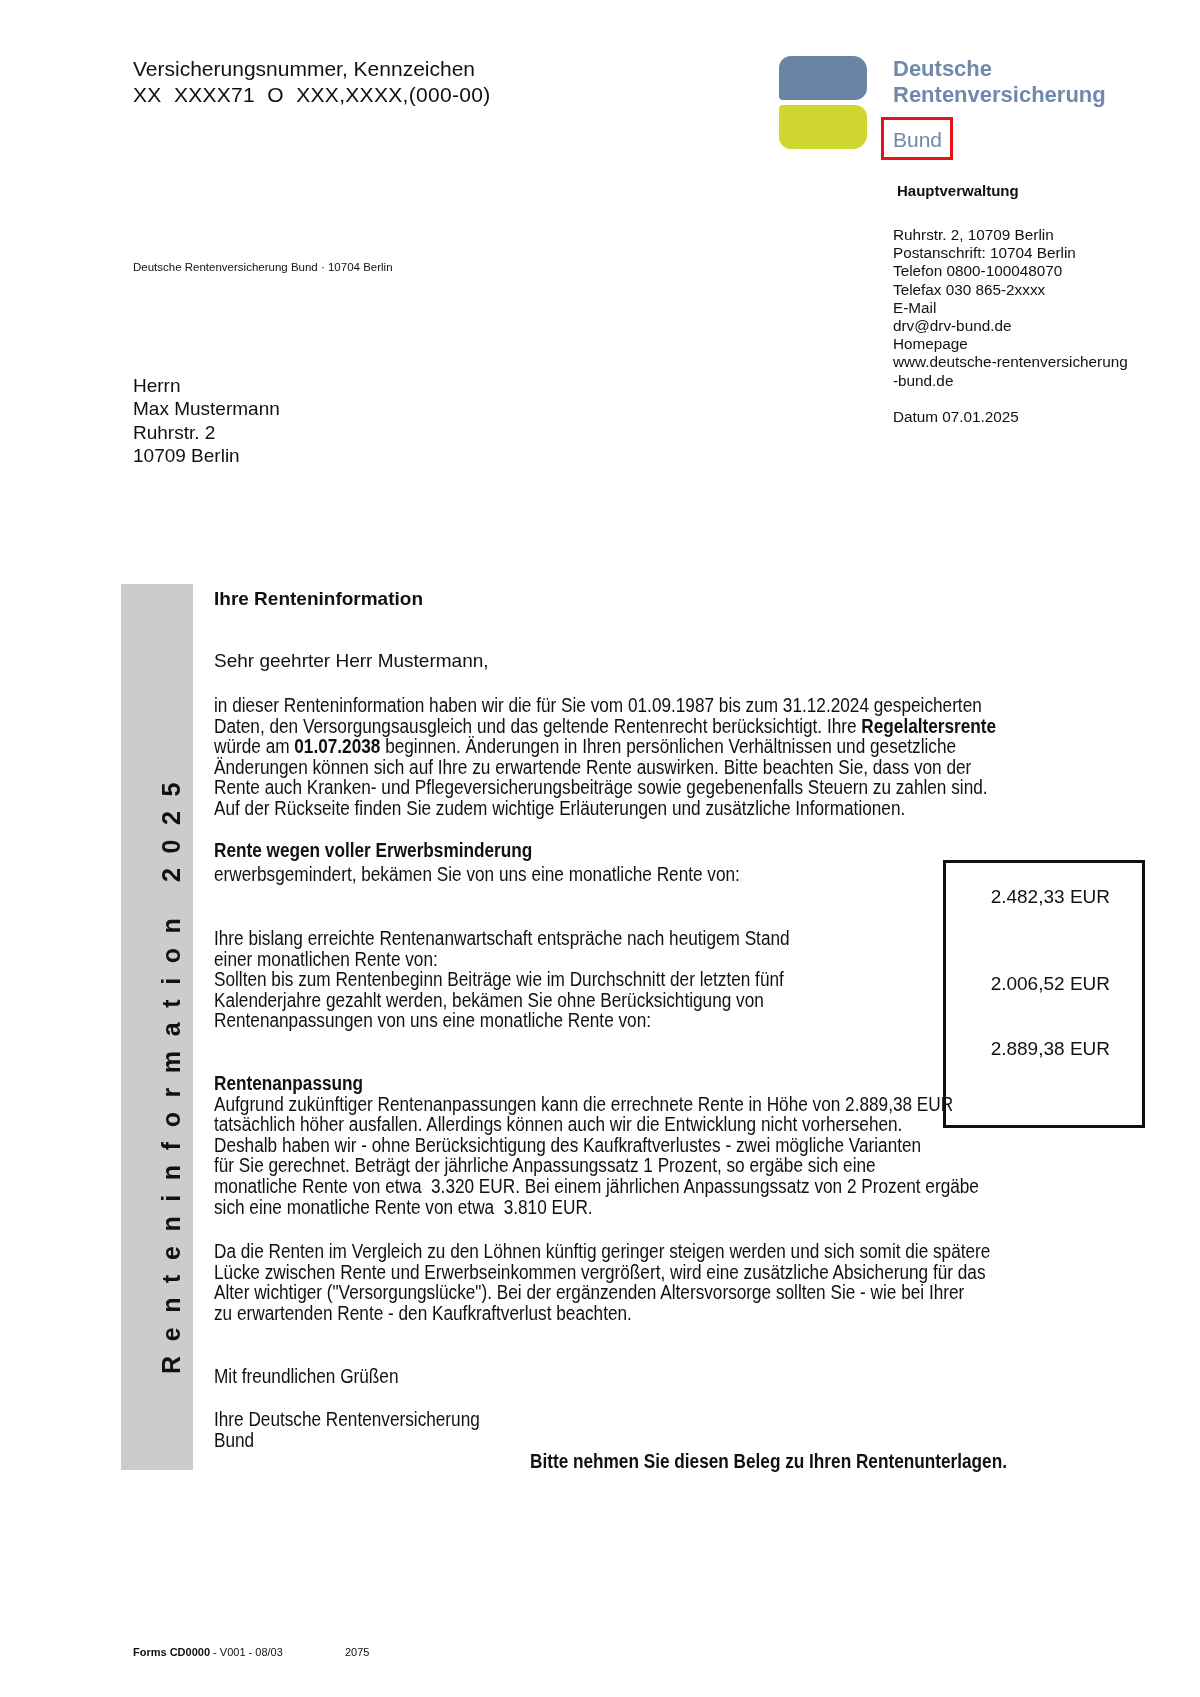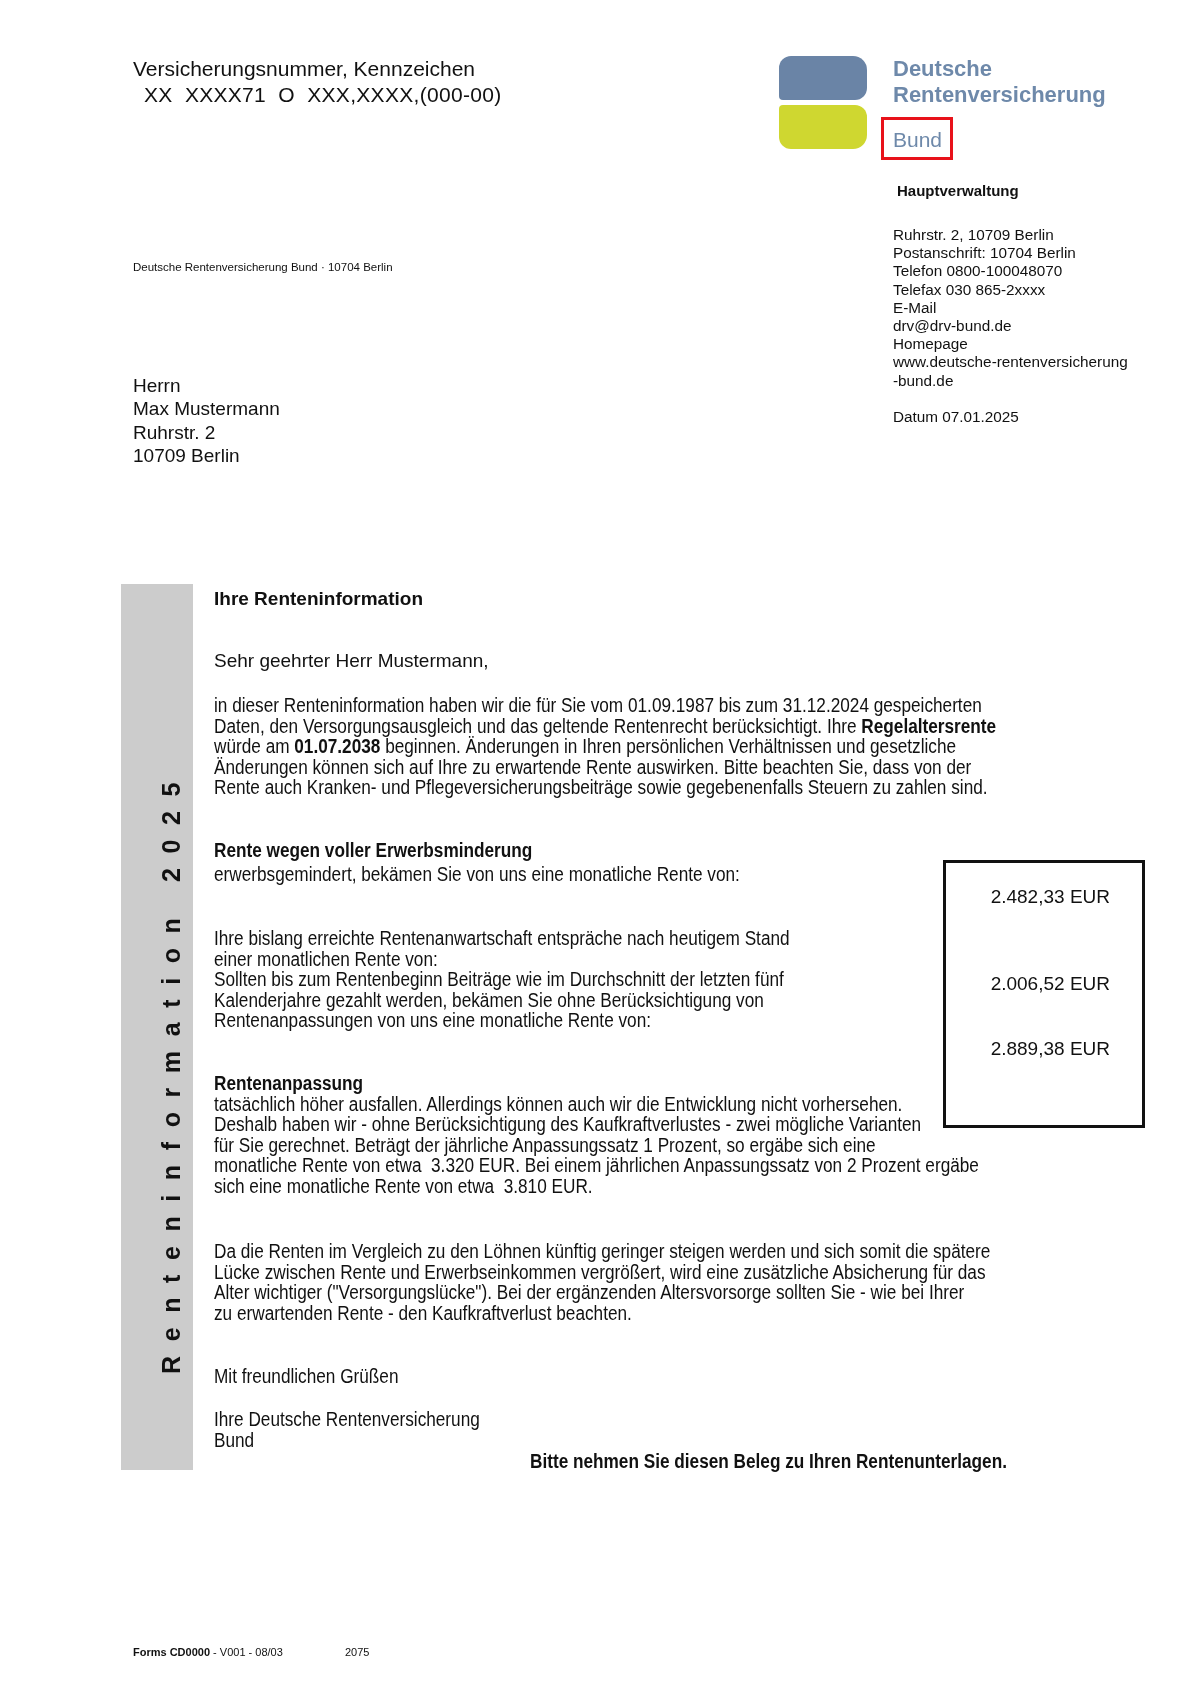--- a/index.html
+++ b/index.html
@@ -1,19 +1,19 @@
 <!DOCTYPE html>
 <html><head>
 <meta charset="utf-8">
 <style>
   html, body { margin:0; padding:0; background:#ffffff; }
   body { width:1200px; height:1697px; position:relative; overflow:hidden; font-family:"Liberation Sans", sans-serif; color:#111; }
   .abs { position:absolute; }
   .ins-label { left:133px; top:56px; font-size:21px; line-height:26px; color:#111; }
-  .ins-value { left:133px; top:82px; font-size:21px; line-height:26px; color:#111; letter-spacing:0.3px; white-space:pre;margin-left:11px; }
+  .ins-value { left:133px; top:82px; font-size:21px; line-height:26px; color:#111; letter-spacing:0.3px; white-space:pre; }
 
   .logo { left:779px; top:56px; width:88px; height:93px; }
   .logo-top { position:absolute; left:0; top:0; width:88px; height:44px; background:#6a84a6; border-radius:12px 14px 12px 4px; }
   .logo-bot { position:absolute; left:0; top:49px; width:88px; height:44px; background:#cfd730; border-radius:4px 12px 14px 12px; }
   .brand1 { left:893px; top:56px; font-size:22px; font-weight:bold; color:#6e89aa; line-height:26px; }
   .brand2 { left:893px; top:82px; font-size:22px; font-weight:bold; color:#6e89aa; line-height:26px; }
   .brand-bund-box { left:881px; top:117px; width:72px; height:43px; border:3px solid #e8121a; box-sizing:border-box; }
   .brand-bund { left:893px; top:128px; font-size:21px; color:#6e89aa; line-height:24px; }
   .hauptverw { left:897px; top:182px; font-size:15px; font-weight:bold; color:#111; }
   .contact { left:893px; top:226px; font-size:15.3px; line-height:18.2px; color:#111; }
@@ -85,37 +85,39 @@
 <div class="abs main">
   <div class="title">Ihre Renteninformation</div>
   <div class="salutation">Sehr geehrter Herr Mustermann,</div>
 
   <div class="para" style="top:111px;">
     <div class="line"><span class="cond">in dieser Renteninformation haben wir die für Sie vom 01.09.1987 bis zum 31.12.2024 gespeicherten</span></div>
     <div class="line"><span class="cond"><span>Daten, den Versorgungsausgleich und das geltende Rentenrecht berücksichtigt. Ihre </span><b>Regelaltersrente</b></span></div>
     <div class="line"><span class="cond"><span>würde am </span><b>01.07.2038</b><span> beginnen. Änderungen in Ihren persönlichen Verhältnissen und gesetzliche</span></span></div>
     <div class="line"><span class="cond">Änderungen können sich auf Ihre zu erwartende Rente auswirken. Bitte beachten Sie, dass von der</span></div>
     <div class="line"><span class="cond">Rente auch Kranken- und Pflegeversicherungsbeiträge sowie gegebenenfalls Steuern zu zahlen sind.</span></div>
+    <div class="line"><span class="cond">Auf der Rückseite finden Sie zudem wichtige Erläuterungen und zusätzliche Informationen.</span></div>
   </div>
 
   <div class="para" style="top:256px;">
     <div class="line"><span class="cond h">Rente wegen voller Erwerbsminderung</span></div>
     <div class="line" style="margin-top:3px;"><span class="cond">erwerbsgemindert, bekämen Sie von uns eine monatliche Rente von:</span></div>
   </div>
 
   <div class="para" style="top:344px;">
     <div class="line"><span class="cond">Ihre bislang erreichte Rentenanwartschaft entspräche nach heutigem Stand</span></div>
     <div class="line"><span class="cond">einer monatlichen Rente von:</span></div>
     <div class="line"><span class="cond">Sollten bis zum Rentenbeginn Beiträge wie im Durchschnitt der letzten fünf</span></div>
     <div class="line"><span class="cond">Kalenderjahre gezahlt werden, bekämen Sie ohne Berücksichtigung von</span></div>
     <div class="line"><span class="cond">Rentenanpassungen von uns eine monatliche Rente von:</span></div>
   </div>
 
   <div class="para" style="top:489px;">
     <div class="line"><span class="cond h">Rentenanpassung</span></div>
+    <div class="line"><span class="cond">Aufgrund zukünftiger Rentenanpassungen kann die errechnete Rente in Höhe von 2.889,38 EUR</span></div>
     <div class="line"><span class="cond">tatsächlich höher ausfallen. Allerdings können auch wir die Entwicklung nicht vorhersehen.</span></div>
     <div class="line"><span class="cond">Deshalb haben wir - ohne Berücksichtigung des Kaufkraftverlustes - zwei mögliche Varianten</span></div>
     <div class="line"><span class="cond">für Sie gerechnet. Beträgt der jährliche Anpassungssatz 1 Prozent, so ergäbe sich eine</span></div>
     <div class="line"><span class="cond" style="white-space:pre;">monatliche Rente von etwa  3.320 EUR. Bei einem jährlichen Anpassungssatz von 2 Prozent ergäbe</span></div>
     <div class="line"><span class="cond" style="white-space:pre;">sich eine monatliche Rente von etwa  3.810 EUR.</span></div>
   </div>
 
   <div class="para" style="top:657px;">
     <div class="line"><span class="cond">Da die Renten im Vergleich zu den Löhnen künftig geringer steigen werden und sich somit die spätere</span></div>
     <div class="line"><span class="cond">Lücke zwischen Rente und Erwerbseinkommen vergrößert, wird eine zusätzliche Absicherung für das</span></div>

